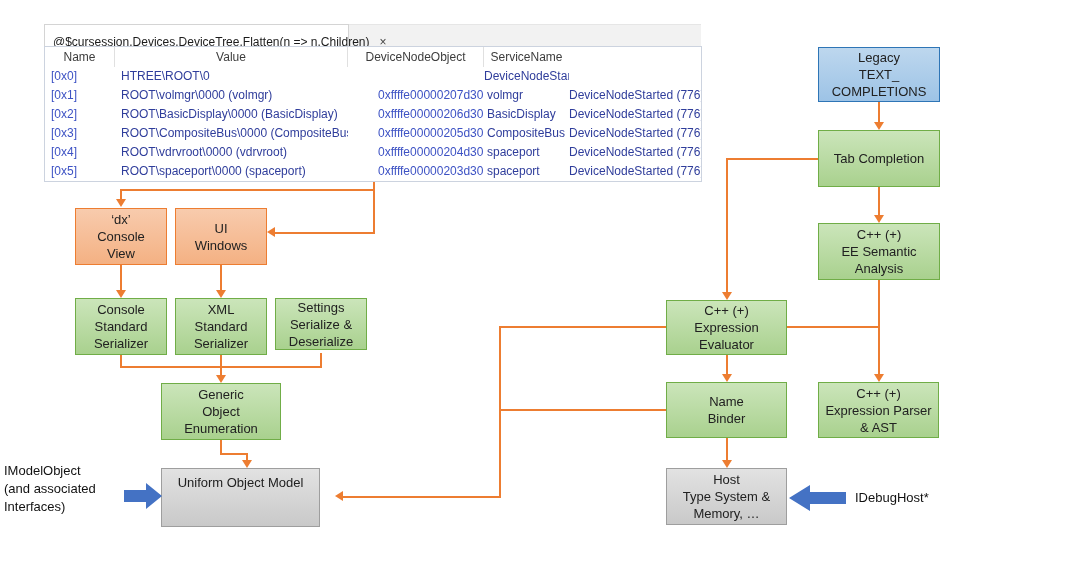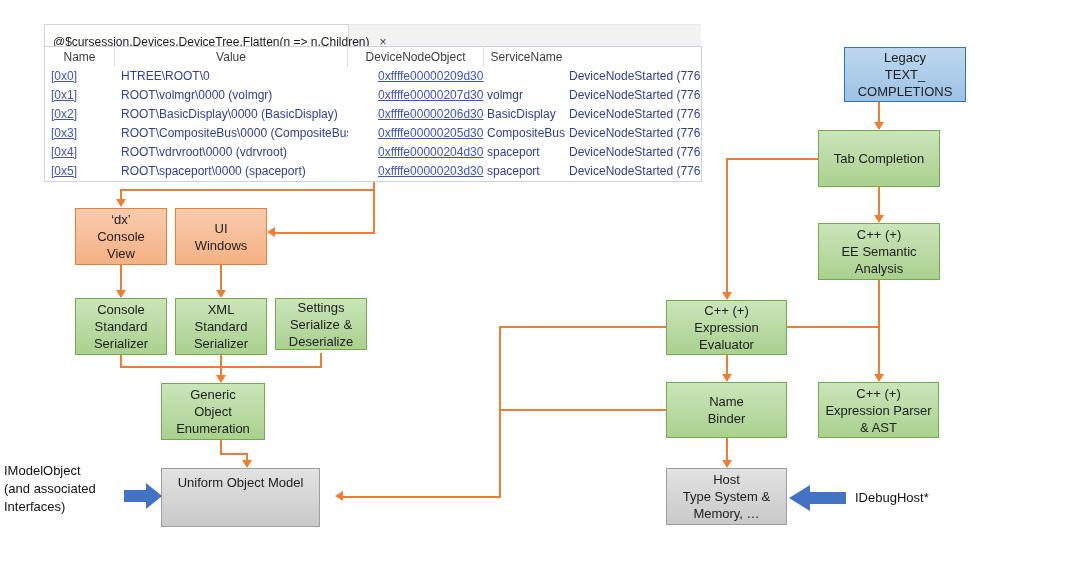--- a/index.html
+++ b/index.html
@@ -10,21 +10,21 @@
   .tab{position:absolute;left:44px;top:24px;width:305px;height:35px;background:#fff;border:1px solid #d4d4d4;border-bottom:none;display:flex;align-items:center;padding:0 8px;box-sizing:border-box;font-size:12px;color:#1b1b1b;white-space:nowrap;}
   .tab .close{margin-left:10px;color:#444;font-size:12px;cursor:pointer;}
 
   
   .dtable{position:absolute;left:44px;top:46px;width:656px;border:1px solid #ccd3df;background:#fff;font-size:12px;}
   .trow,.thead{display:grid;grid-template-columns:70px 233px 136px 85px 132px;height:19px;line-height:19px;}
   .thead{height:20px;line-height:20px;color:#3d3d3d;}
   .thead .th{text-align:center;border-right:1px solid #e0e0e0;overflow:hidden;white-space:nowrap;}
   .thead .th:last-child{border-right:none;}
   .td{overflow:hidden;white-space:nowrap;color:var(--value_text);}
-  .td a{color:var(--link);text-decoration:underline;cursor:pointer;}
+  .td a{color:var(--link);cursor:pointer;}
   .c-name{padding-left:6px;}
   .c-value{padding-left:6px;}
   .c-obj{padding-left:30px;}
   .c-svc{padding-left:3px;}
   .c-state{text-align:right;padding-right:4px;}
 
   
   .box{position:absolute;box-sizing:border-box;display:flex;align-items:center;justify-content:center;text-align:center;font-size:13px;line-height:17px;white-space:pre-line;color:#212121;border:1.5px solid;}
   .box.green{background:linear-gradient(#cbe5ba,#a9d18e);border-color:var(--green);}
   .box.orange{background:linear-gradient(#f8cbad,#f4b183);border-color:var(--orange);}
@@ -57,21 +57,20 @@
     <div class="thead">
       <div class="th">Name</div>
       <div class="th">Value</div>
       <div class="th">DeviceNodeObject</div>
       <div class="th">ServiceName</div>
     </div>
     <div>
         <div class="trow">
           <div class="td c-name"><a>[0x0]</a></div>
           <div class="td c-value"><span>HTREE\ROOT\0</span></div>
-          <div class="td c-obj"><a>0xffffe00000209d30</a></div>
           <div class="td c-svc"><span></span></div>
           <div class="td c-state"><span>DeviceNodeStarted (776)</span></div>
         </div>
         <div class="trow">
           <div class="td c-name"><a>[0x1]</a></div>
           <div class="td c-value"><span>ROOT\volmgr\0000 (volmgr)</span></div>
           <div class="td c-obj"><a>0xffffe00000207d30</a></div>
           <div class="td c-svc"><span>volmgr</span></div>
           <div class="td c-state"><span>DeviceNodeStarted (776)</span></div>
         </div>
@@ -139,42 +138,42 @@
   <div class="ln" style="left:726px;top:355px;width:2px;height:20px"></div>
   <div class="ah down" style="left:722px;top:374px"></div>
   <div class="ln" style="left:500px;top:326px;width:167px;height:2px"></div>
   <div class="ln" style="left:499px;top:326px;width:2px;height:172px"></div>
   <div class="ln" style="left:500px;top:409px;width:167px;height:2px"></div>
   <div class="ln" style="left:343px;top:496px;width:158px;height:2px"></div>
   <div class="ah left" style="left:335px;top:491px"></div>
   <div class="ln" style="left:726px;top:438px;width:2px;height:23px"></div>
   <div class="ah down" style="left:722px;top:460px"></div>
 
-  <div class="box blue" style="left:844px;top:47px;width:122px;height:55px">Legacy
+  <div class="box blue" style="left:818px;top:47px;width:122px;height:55px">Legacy
 TEXT_
 COMPLETIONS</div>
   <div class="box green" style="left:818px;top:130px;width:122px;height:57px">Tab Completion</div>
   <div class="box green" style="left:818px;top:223px;width:122px;height:57px">C++ (+)
 EE Semantic
 Analysis</div>
   <div class="box orange" style="left:75px;top:208px;width:92px;height:57px">‘dx’
 Console
 View</div>
   <div class="box orange" style="left:175px;top:208px;width:92px;height:57px">UI
 Windows</div>
   <div class="box green" style="left:75px;top:298px;width:92px;height:57px">Console
 Standard
 Serializer</div>
   <div class="box green" style="left:175px;top:298px;width:92px;height:57px">XML
 Standard
 Serializer</div>
   <div class="box green" style="left:275px;top:298px;width:92px;height:52px">Settings
 Serialize &amp;
 Deserialize</div>
-  <div class="box green" style="left:161px;top:383px;width:104px;height:57px">Generic
+  <div class="box green" style="left:161px;top:383px;width:120px;height:57px">Generic
 Object
 Enumeration</div>
   <div class="box gray top-align" style="left:161px;top:468px;width:159px;height:59px">Uniform Object Model</div>
   <div class="box green" style="left:666px;top:300px;width:121px;height:55px">C++ (+)
 Expression
 Evaluator</div>
   <div class="box green" style="left:666px;top:382px;width:121px;height:56px">Name
 Binder</div>
   <div class="box green" style="left:818px;top:382px;width:121px;height:56px">C++ (+)
 Expression Parser

